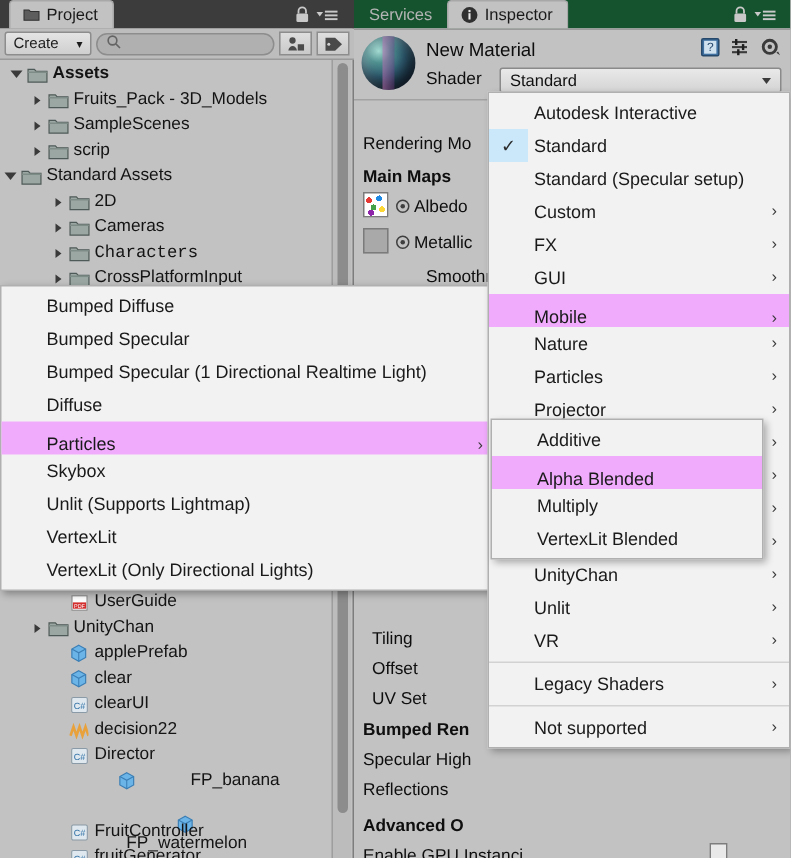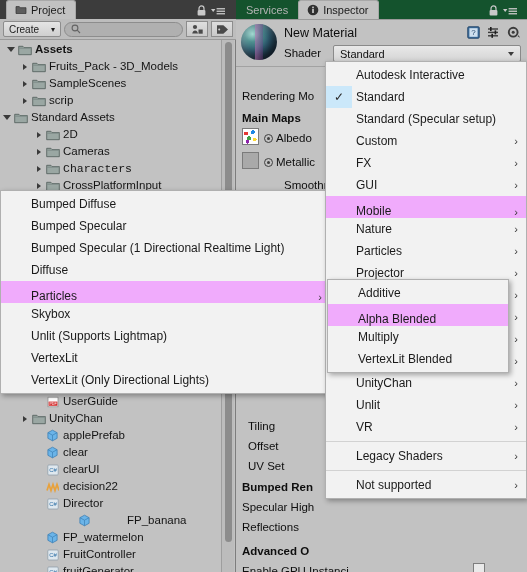--- a/index.html
+++ b/index.html
@@ -547,21 +547,21 @@
           <div class="tree-row" style="padding-left: 32px; gap: 32px;">
             <span class="tw"></span>
             <span class="ficon">
               <svg width="13" height="13" viewBox="0 0 13 13">
                 <path d="M6.5 1.2l4.6 2.5v5.6L6.5 11.8 1.9 9.3V3.7z" fill="#6bb4e8" stroke="#3b7fb5" stroke-width=".8"></path>
                 <path d="M1.9 3.7l4.6 2.5 4.6-2.5M6.5 6.2v5.6" fill="none" stroke="#3b7fb5" stroke-width=".7"></path>
               </svg>
             </span>
             <span class="lbl">FP_banana</span>
           </div>
-          <div class="tree-row" style="padding-left: 32px;">
+          <div class="tree-row" style="padding-left: 32px; flex-direction: column;">
             <span class="tw"></span>
             <span class="ficon">
               <svg width="13" height="13" viewBox="0 0 13 13">
                 <path d="M6.5 1.2l4.6 2.5v5.6L6.5 11.8 1.9 9.3V3.7z" fill="#6bb4e8" stroke="#3b7fb5" stroke-width=".8"></path>
                 <path d="M1.9 3.7l4.6 2.5 4.6-2.5M6.5 6.2v5.6" fill="none" stroke="#3b7fb5" stroke-width=".7"></path>
               </svg>
             </span>
             <span class="lbl">FP_watermelon</span>
           </div>
           <div class="tree-row" style="padding-left: 32px;">

